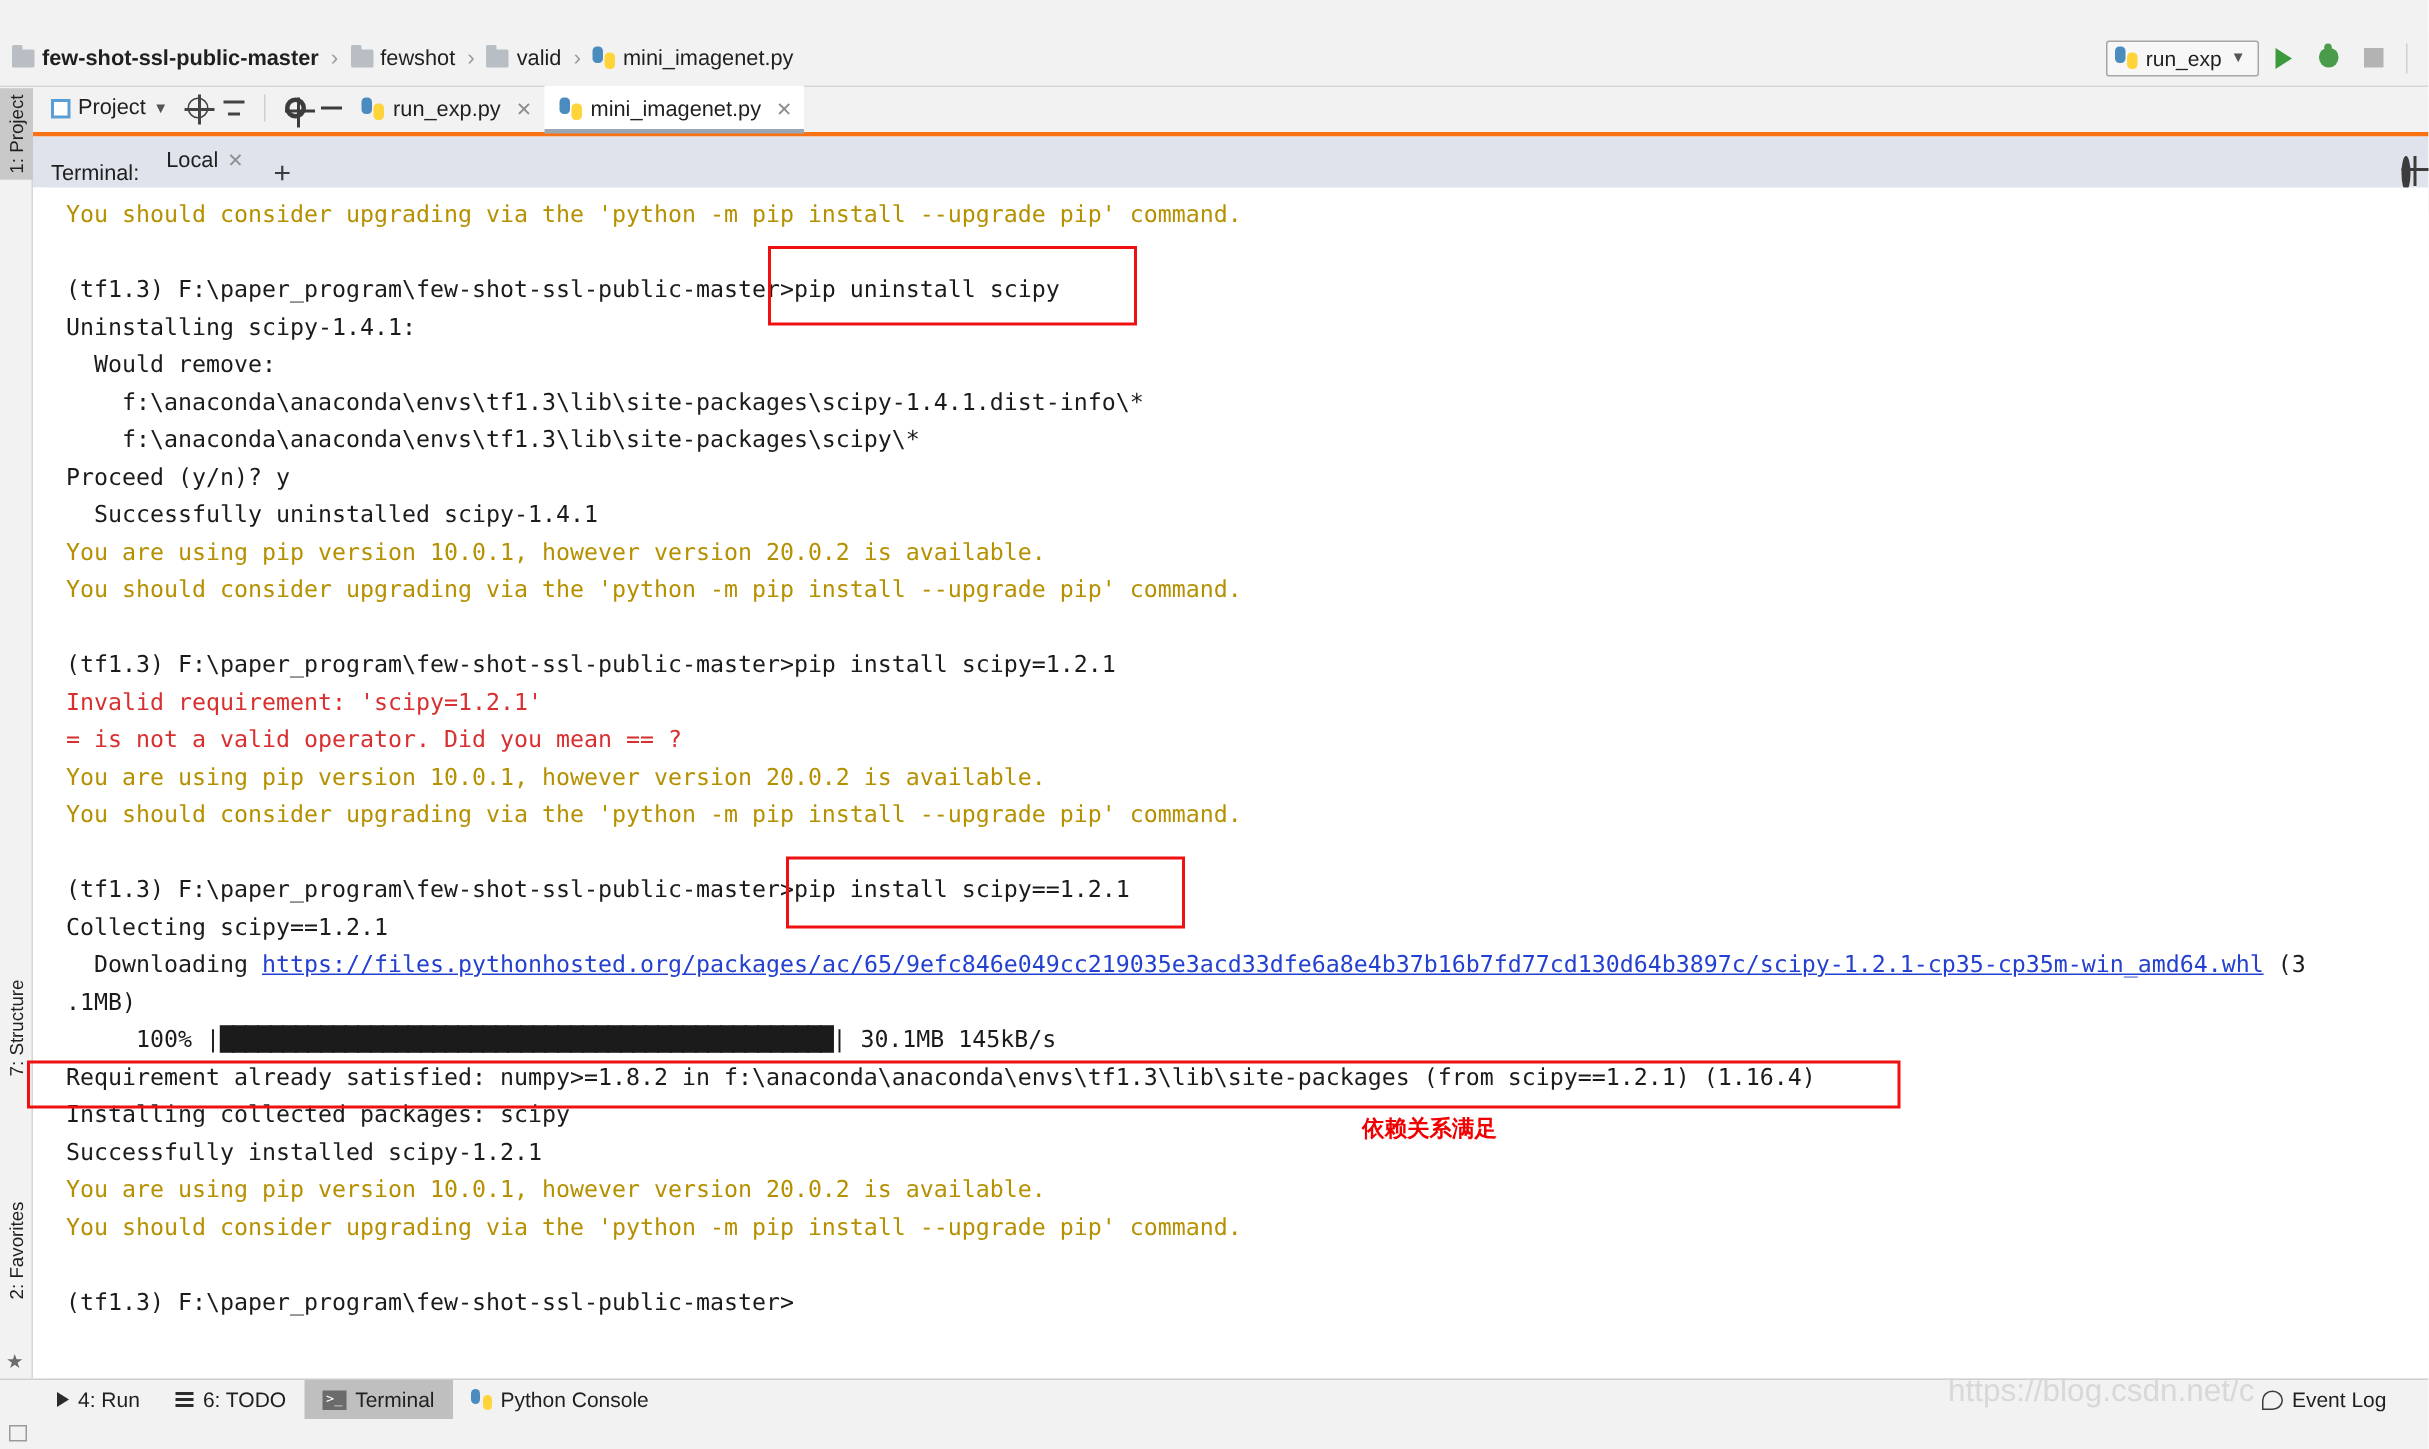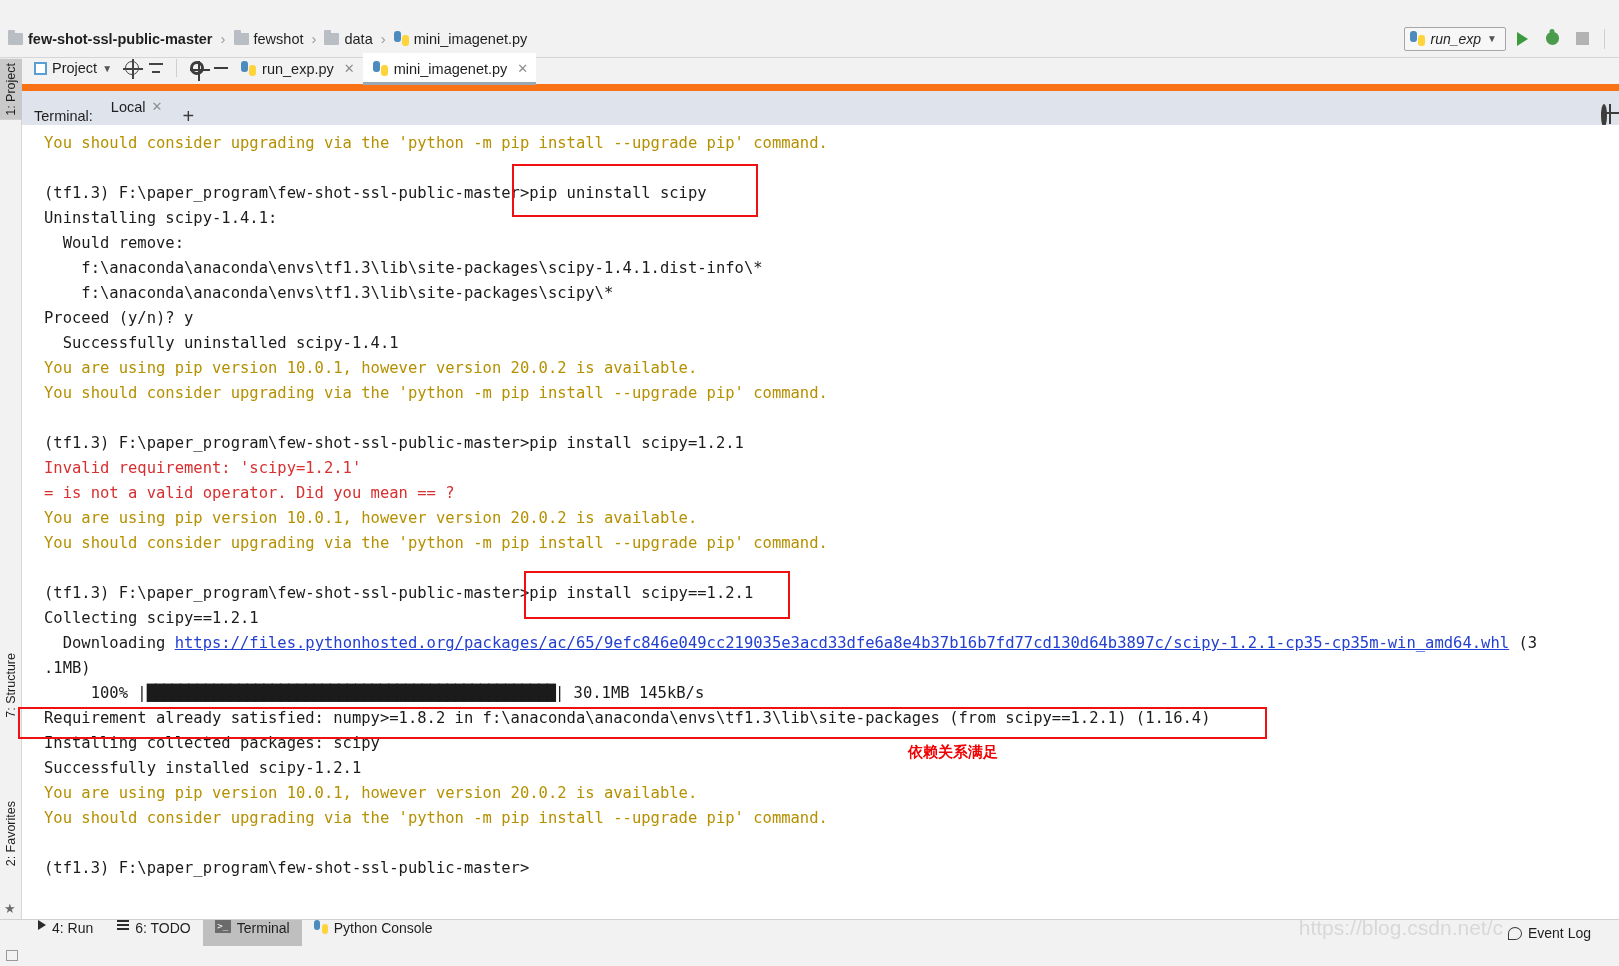--- a/index.html
+++ b/index.html
@@ -60,21 +60,21 @@
   .py-ico::after  { background:#ffd43b; right:0; bottom:0; }
 
   .toolbar-right {
     margin-left: auto; display: flex; align-items: center;
     padding-right: 8px; gap: 2px;
   }
   .runconfig {
     display: flex; align-items: center; gap: 6px;
     border: 1px solid #a6a6a6; background: #f7f7f7;
     height: 24px; padding: 0 8px 0 5px; border-radius: 2px;
-    font-size: 14px; color: #1f1f1f; font-style: italic;
+    font-size: 14px; color: #1f1f1f;
   }
   .chev { font-size: 10px; color: #555; }
   .ibtn {
     width: 28px; height: 26px; display: flex; align-items:center; justify-content:center;
   }
   .tri-run {
     width:0; height:0; border-left: 11px solid #3c9a3c;
     border-top: 7px solid transparent; border-bottom: 7px solid transparent;
   }
   .bug {
@@ -85,21 +85,21 @@
     content:""; position:absolute; left:50%; top:-3px; transform:translateX(-50%);
     width:5px; height:5px; background:#4a9b4a; border-radius:50%;
   }
   .stop-sq { width: 13px; height: 13px; background: #b3b3b3; }
   .vsep { width:1px; height:20px; background:#cfcfcf; margin:0 6px; }
 
   
   .tabsrow {
     position: absolute; top: 59px; left: 0; right: 0; height: 32px;
     background: #f2f2f2; display: flex; align-items: flex-end;
-    border-bottom: 7px solid #f97316;
+    border-bottom: 3px solid #f97316;
   }
   .tools-left {
     display:flex; align-items:center; height:32px; padding-left: 28px; gap: 4px;
   }
   .proj-btn {
     display:flex; align-items:center; gap:5px; font-size:14.5px; color:#1f1f1f;
     padding: 0 6px; height: 24px;
   }
   .proj-sq { width:13px; height:13px; background:#fff; border:2px solid #5a9fd4; }
   .mini-ico { width: 20px; height: 22px; display:flex; align-items:center; justify-content:center; color:#3c3c3c; }
@@ -198,21 +198,21 @@
     position:absolute; top:125px; left:22px; width:9px; bottom:47px; background:#f7f7f7;
     border-right:1px solid #e3e3e3;
   }
 
   
   .statusbar {
     position:absolute; left:0; right:0; bottom:20px; height:27px;
     background:#f2f2f2; border-top:1px solid #d0d0d0;
     display:flex; align-items:center; padding-left:26px; font-size:14px; color:#1f1f1f;
   }
-  .sb-item { display:flex; align-items:flex-start; gap:6px; height:27px; padding:0 12px; }
+  .sb-item { display:flex; align-items:center; gap:6px; height:27px; padding:0 12px; }
   .sb-item.sel { background:#bfbfbf; }
   .sb-tri { width:0;height:0;border-left:8px solid #2b2b2b;border-top:5px solid transparent;border-bottom:5px solid transparent; }
   .sb-list { width:12px;height:10px;
     background:
       linear-gradient(#2b2b2b,#2b2b2b) 0 0/12px 2px no-repeat,
       linear-gradient(#2b2b2b,#2b2b2b) 0 4px/12px 2px no-repeat,
       linear-gradient(#2b2b2b,#2b2b2b) 0 8px/12px 2px no-repeat; }
   .sb-term { width:16px;height:13px;background:#6b6b6b;color:#fff;font-size:9px;
     display:flex;align-items:center;justify-content:center;font-family:"DejaVu Sans Mono",monospace;}
   .sb-py { width:14px;height:14px;position:relative;display:inline-block; }
@@ -247,21 +247,21 @@
         <span class="ico">
             <span class="folder-ico"></span>
           </span>
         <span>fewshot</span>
       </div>
       <span class="crumb-sep">›</span>
       <div class="crumb">
         <span class="ico">
             <span class="folder-ico"></span>
           </span>
-        <span>data</span>
+        <span>valid</span>
       </div>
       <span class="crumb-sep">›</span>
       <div class="crumb">
         <span class="ico">
             <span class="py-ico"></span>
           </span>
         <span>mini_imagenet.py</span>
       </div>
     </div>
 

